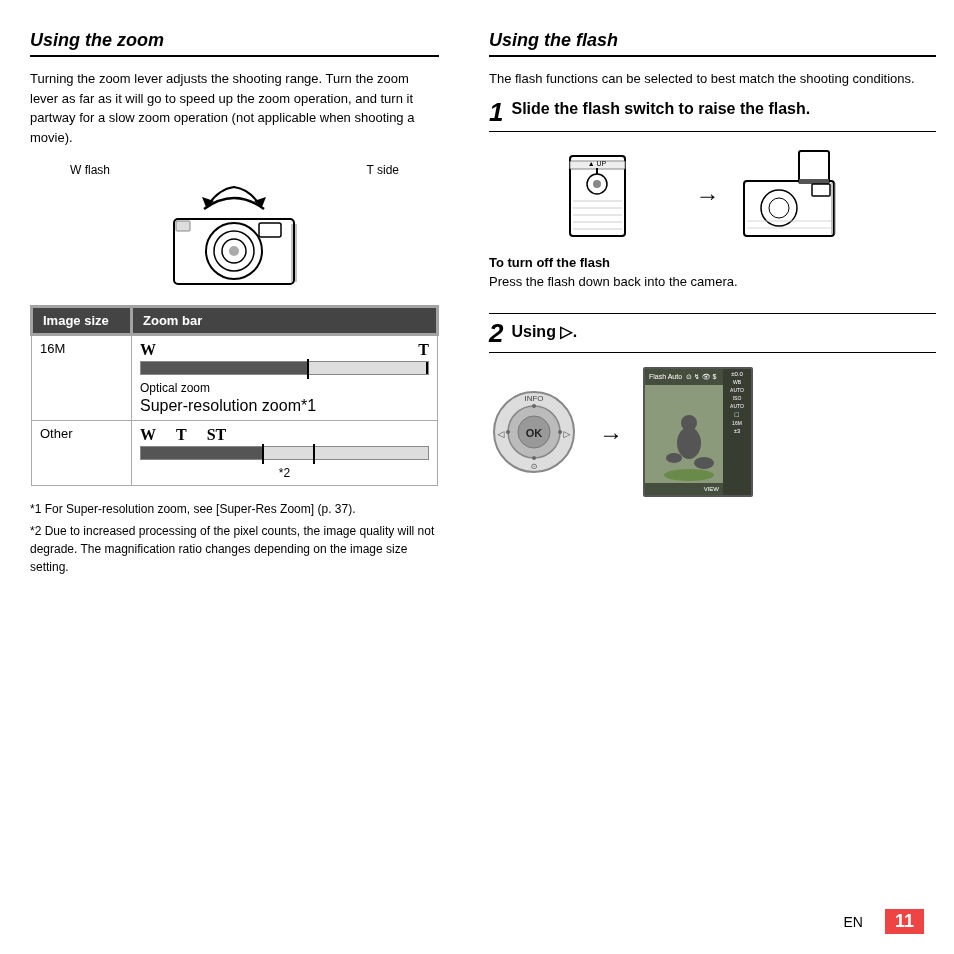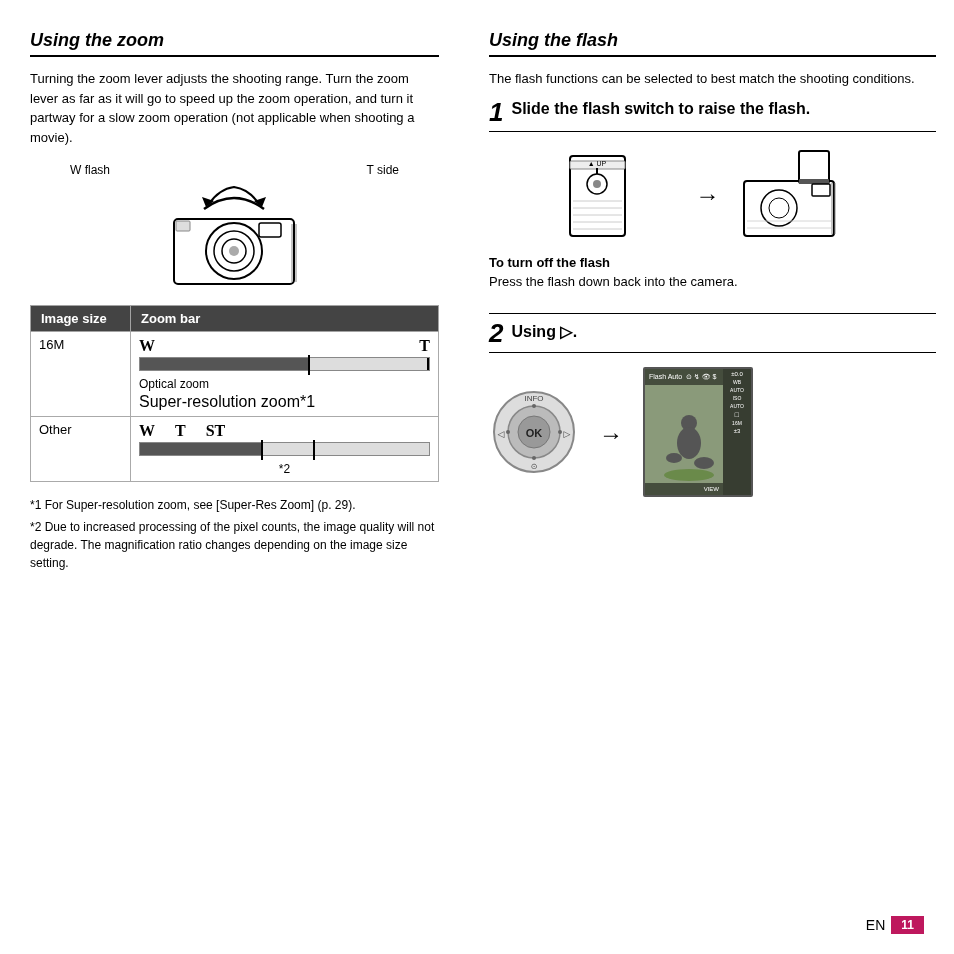--- a/index.html
+++ b/index.html
@@ -74,21 +74,21 @@
       border-collapse: collapse;
       margin-bottom: 14px;
     }
     .zoom-table th {
       background: #444;
       color: #fff;
       font-size: 13px;
       font-weight: bold;
       padding: 5px 10px;
       text-align: left;
-      border: 1px solid #a3a3a3;
+      border: 3px solid #a3a3a3;
     }
     .zoom-table th:first-child {
       width: 100px;
     }
     .zoom-table td {
       vertical-align: top;
       padding: 5px 8px;
       border: 1px solid #aaa;
       font-size: 13px;
     }
@@ -168,32 +168,32 @@
       margin-top: 8px;
     }
 
     
     .page-footer {
       position: absolute;
       bottom: 20px;
       right: 30px;
       display: flex;
       align-items: center;
-      gap: 0;
+      gap: 16px;
       font-size: 14px;
     }
     .page-footer-en {
       font-size: 14px;
       margin-right: 6px;
       color: #000;
     }
     .page-number-box {
-      background: #be185d;
+      background: #ef4444;
       color: #fff;
-      font-size: 12px;
+      font-size: 18px;
       font-weight: bold;
       padding: 2px 10px;
     }
 
     
     .camera-screen {
       width: 110px;
       height: 130px;
       background: #8a9a7a;
       border: 2px solid #555;
@@ -335,21 +335,21 @@
               <div style="position:absolute;left:42%;top:-3px;width:2px;height:20px;background:#000;"></div>
               <div style="position:absolute;left:60%;top:-3px;width:2px;height:20px;background:#000;"></div>
             </div>
             <div style="font-size:12px; text-align:center;">*2</div>
           </td>
         </tr>
       </tbody>
     </table>
 
     <div class="footnote">
-      <p>*1 For Super-resolution zoom, see [Super-Res Zoom] (p. 29).</p>
+      <p>*1 For Super-resolution zoom, see [Super-Res Zoom] (p. 37).</p>
       <p>*2 Due to increased processing of the pixel counts, the image quality will not degrade. The magnification ratio changes depending on the image size setting.</p>
     </div>
   </div>
 
   <div class="right-col">
     <div class="section-title">Using the flash</div>
     <p class="body-text">The flash functions can be selected to best match the shooting conditions.</p>
 
     <div class="step-heading">
       <span class="step-number">1</span>

